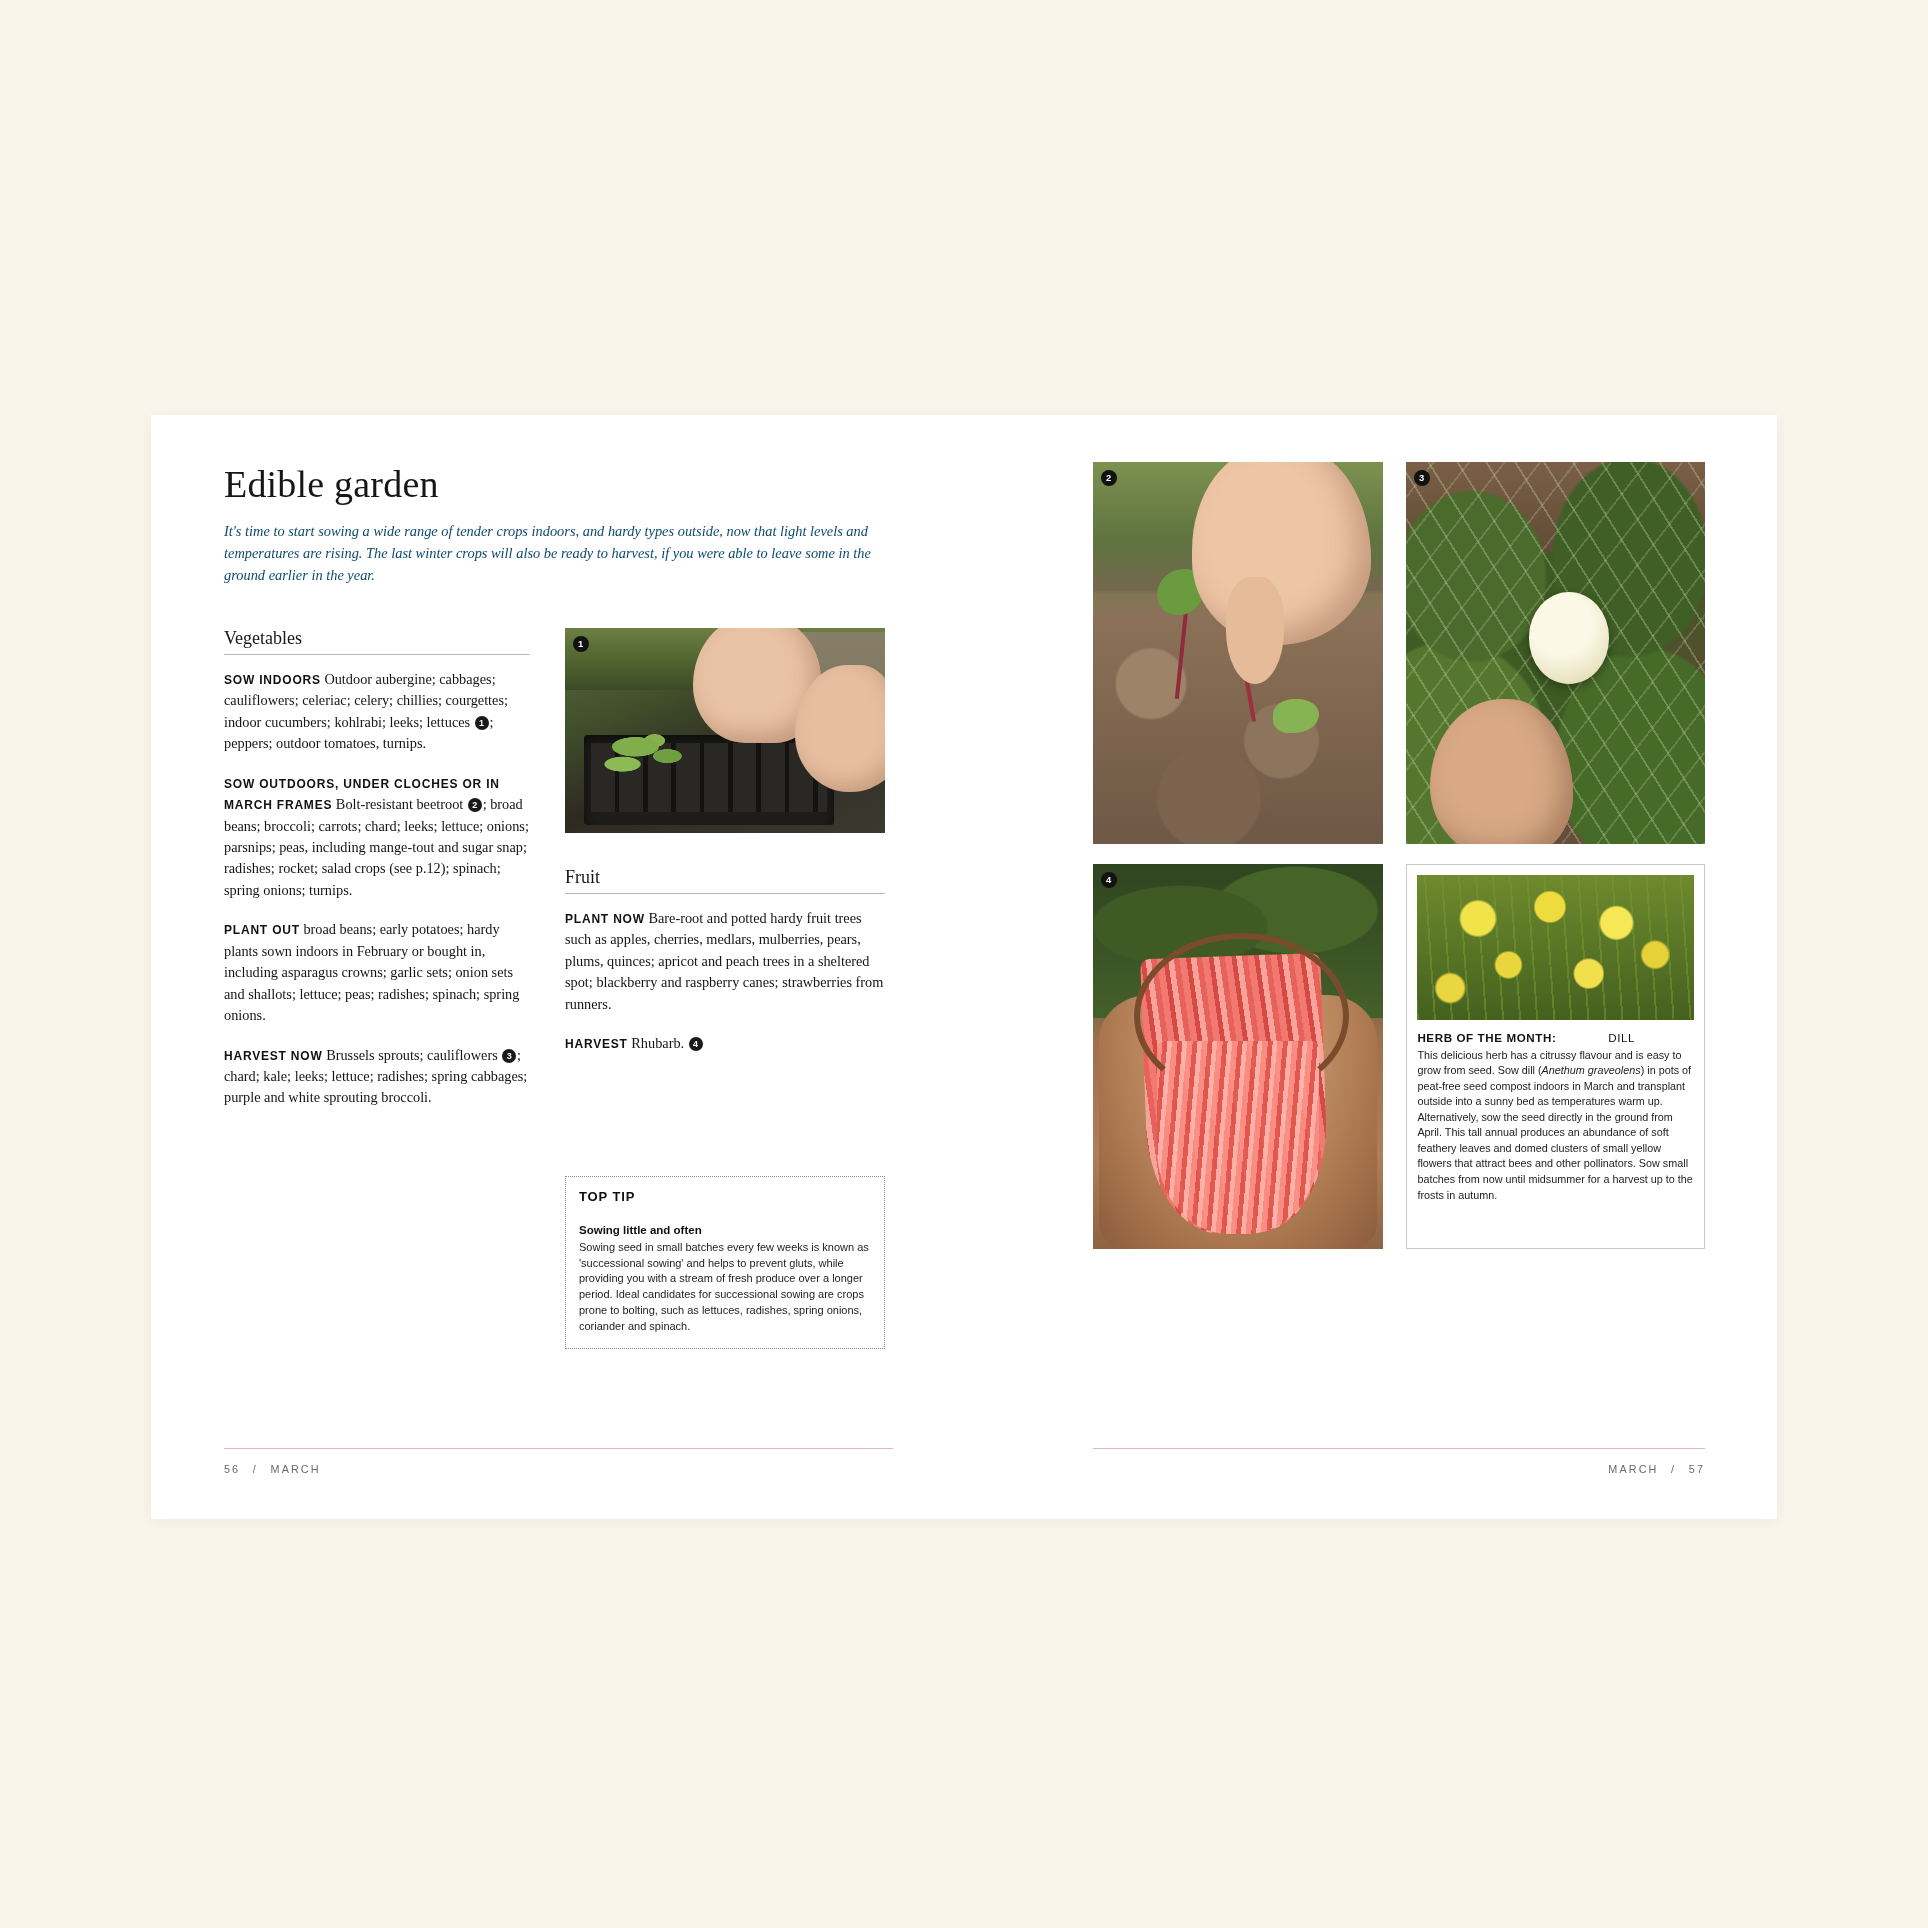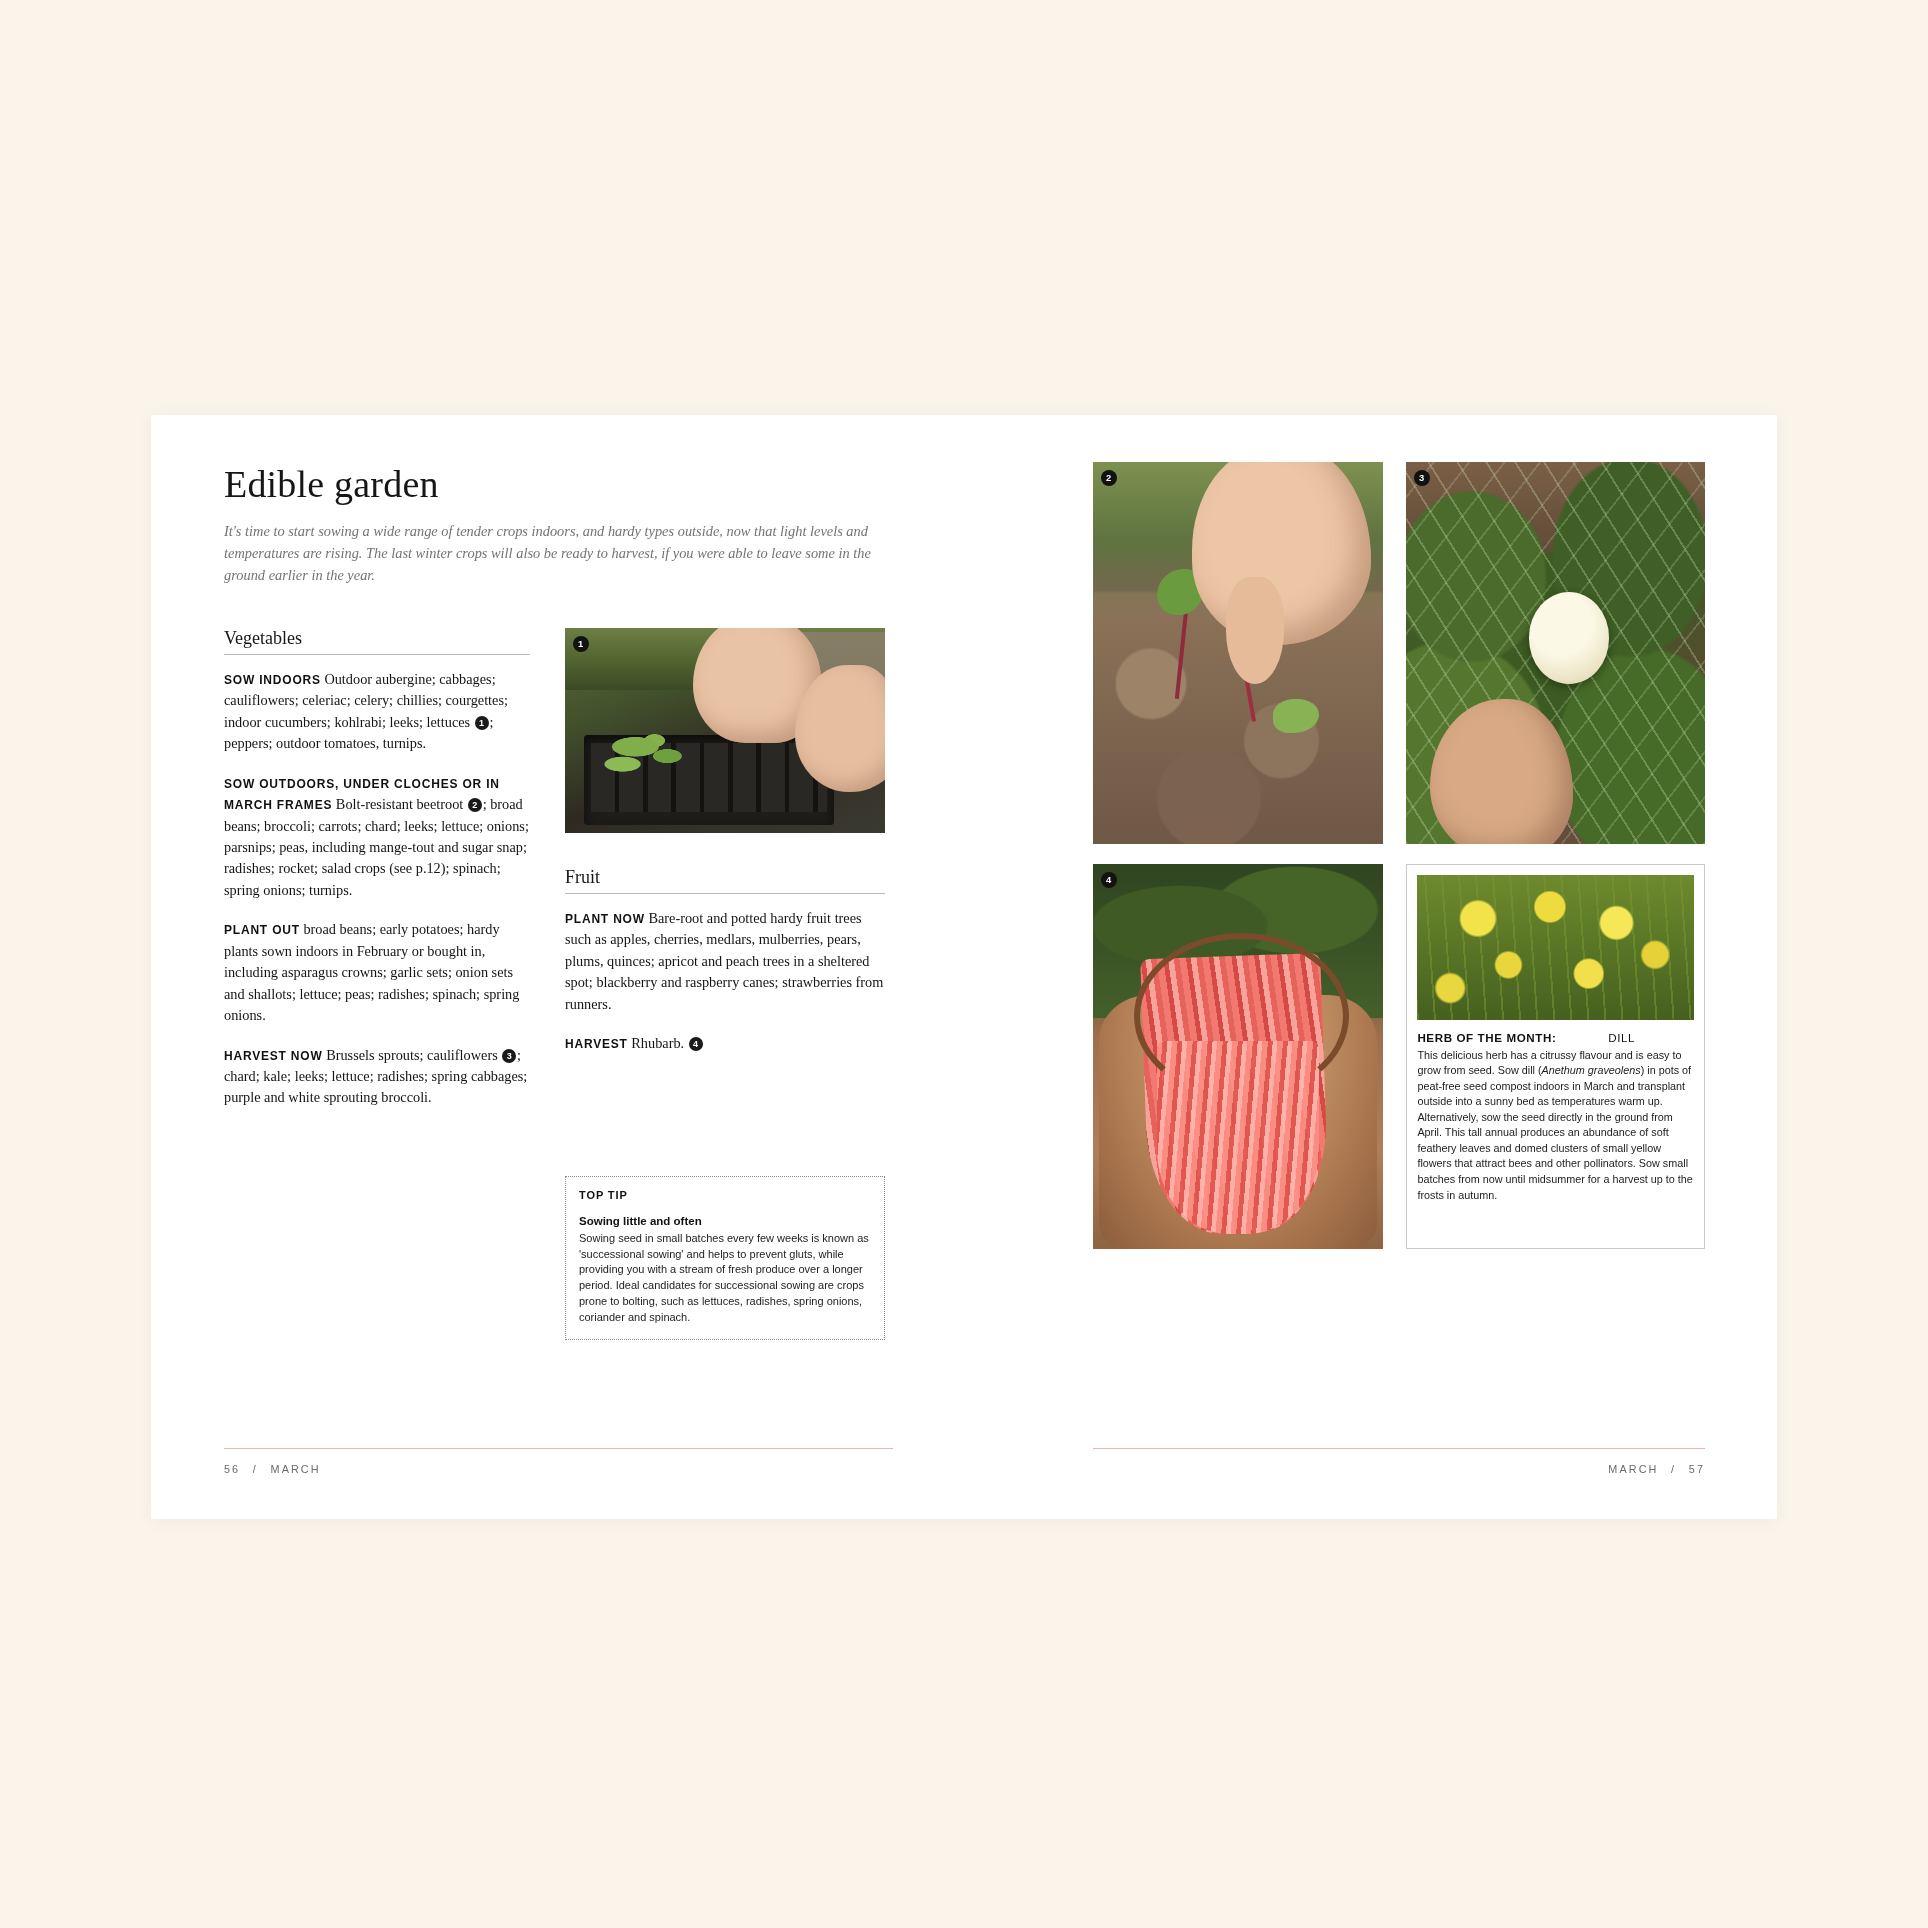--- a/index.html
+++ b/index.html
@@ -49,21 +49,21 @@
     font-weight: 400;
     color: #161616;
     margin: 0 0 15px 0;
     letter-spacing: 0.2px;
   }
   .standfirst {
     font-family: "Liberation Serif", serif;
     font-style: italic;
     font-size: 14.4px;
     line-height: 1.52;
-    color: #737373;
+    color: #0c4a6e;
     width: 650px;
     margin-bottom: 32px;
   }
 
   .col-left {
     position: absolute;
     left: 0;
     top: 166px;
     width: 306px;
   }
@@ -149,25 +149,25 @@
     position: absolute;
     left: 341px;
     top: 714px;
     width: 320px;
     border: 0.9px dotted #8a8a8a;
     box-sizing: border-box;
     padding: 12.2px 13px 14px 13px;
   }
   .tip-title {
     font-family: "Liberation Sans", sans-serif;
-    font-size: 11px;
+    font-size: 13px;
     font-weight: bold;
     letter-spacing: 0.9px;
     color: #111;
-    margin-bottom: 14px;
+    margin-bottom: 20px;
   }
   .tip-sub {
     font-family: "Liberation Sans", sans-serif;
     font-size: 11.5px;
     font-weight: bold;
     color: #111;
     margin-bottom: 3.8px;
   }
   .tip-body {
     font-family: "Liberation Sans", sans-serif;

